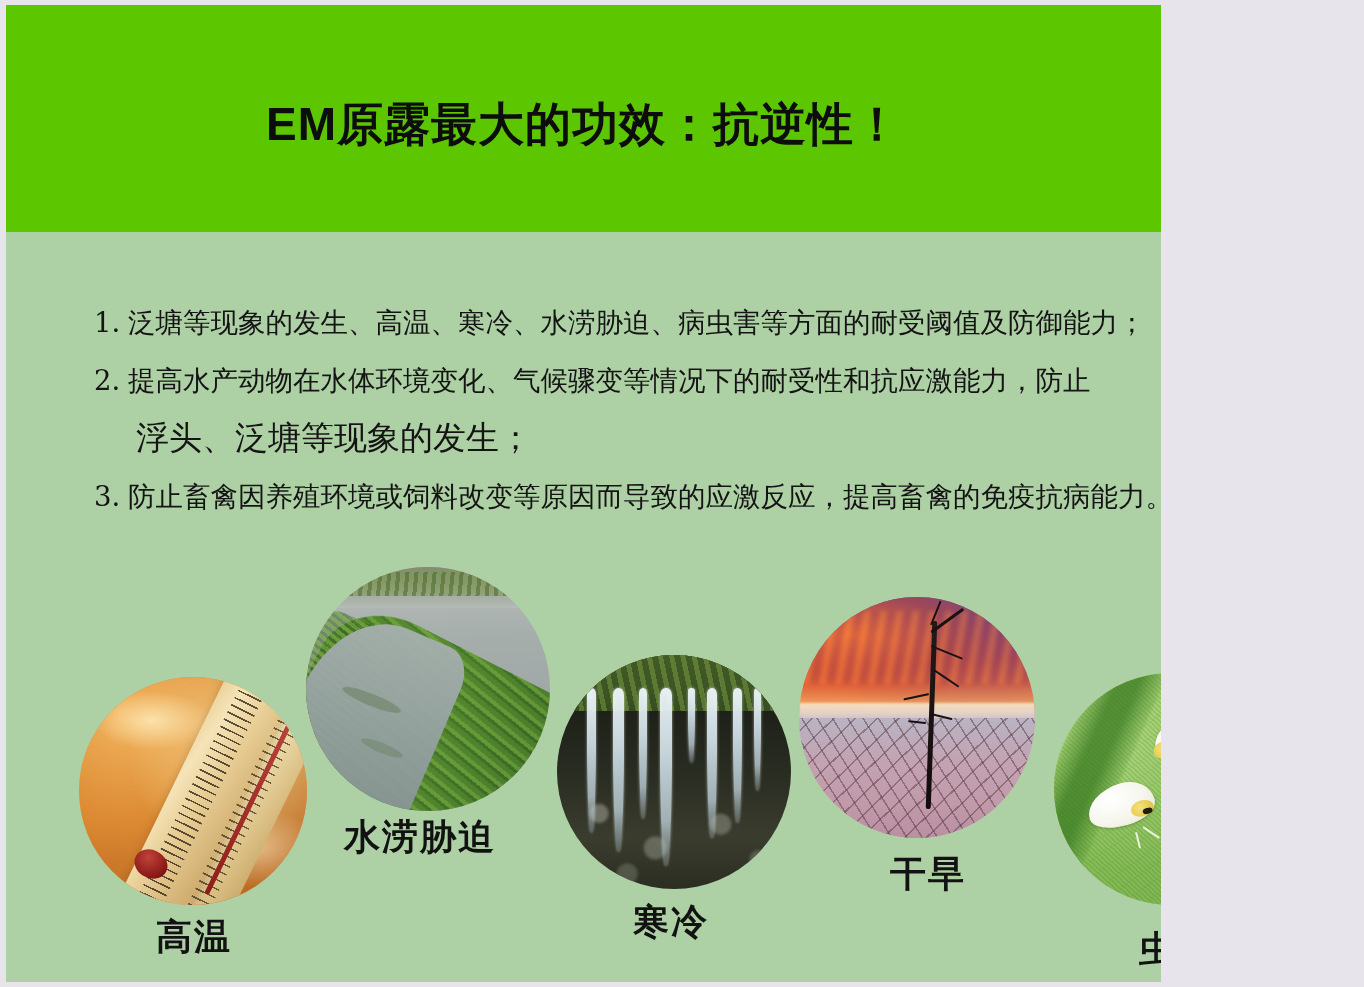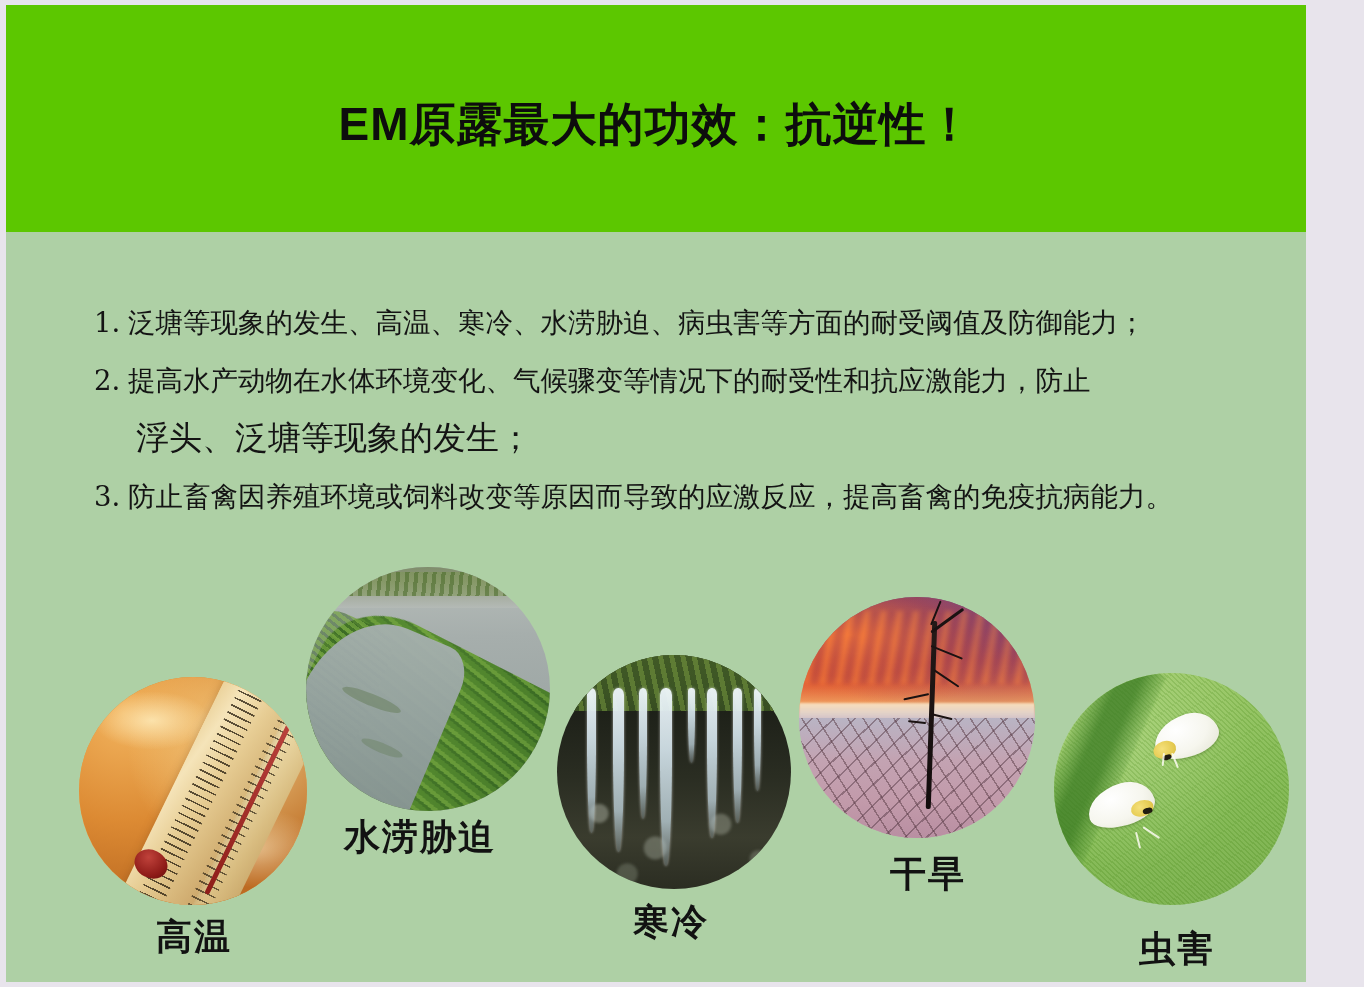--- a/index.html
+++ b/index.html
@@ -5,21 +5,21 @@
 <style>
   html,body{margin:0;padding:0;}
   body{
     width:1364px;height:987px;
     background:#e8e4ec;
     font-family:"Liberation Sans","DejaVu Sans",sans-serif;
     overflow:hidden;
   }
   .slide{
     position:absolute;left:6px;top:5px;
-    width:1300px;height:977px;
+    width:1155px;height:977px;
     background:#aed0a5;
     overflow:hidden;
   }
   
   .banner{
     position:absolute;left:0;top:0;width:100%;height:227px;
     background:#5cc700;
   }
   .banner-title{
     position:absolute;left:0;right:0;top:96px;

